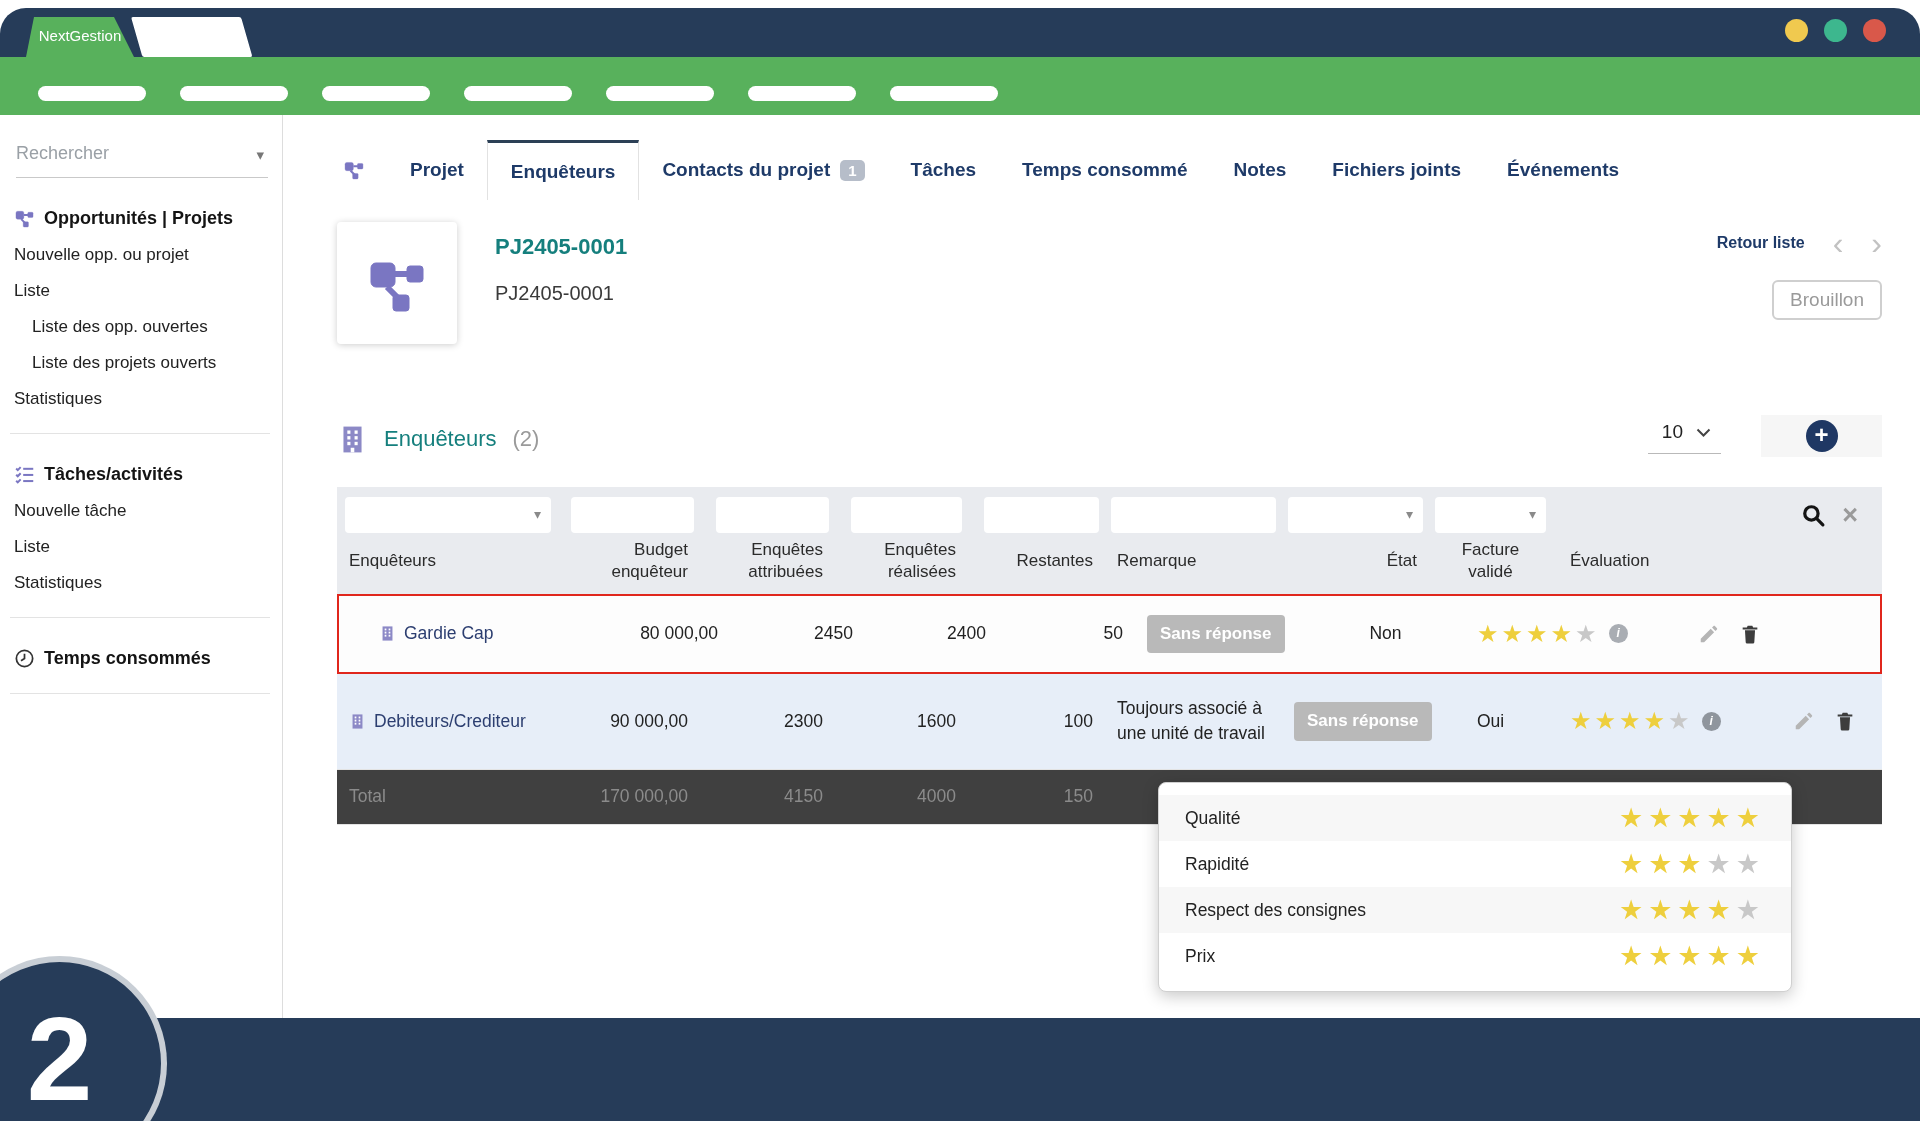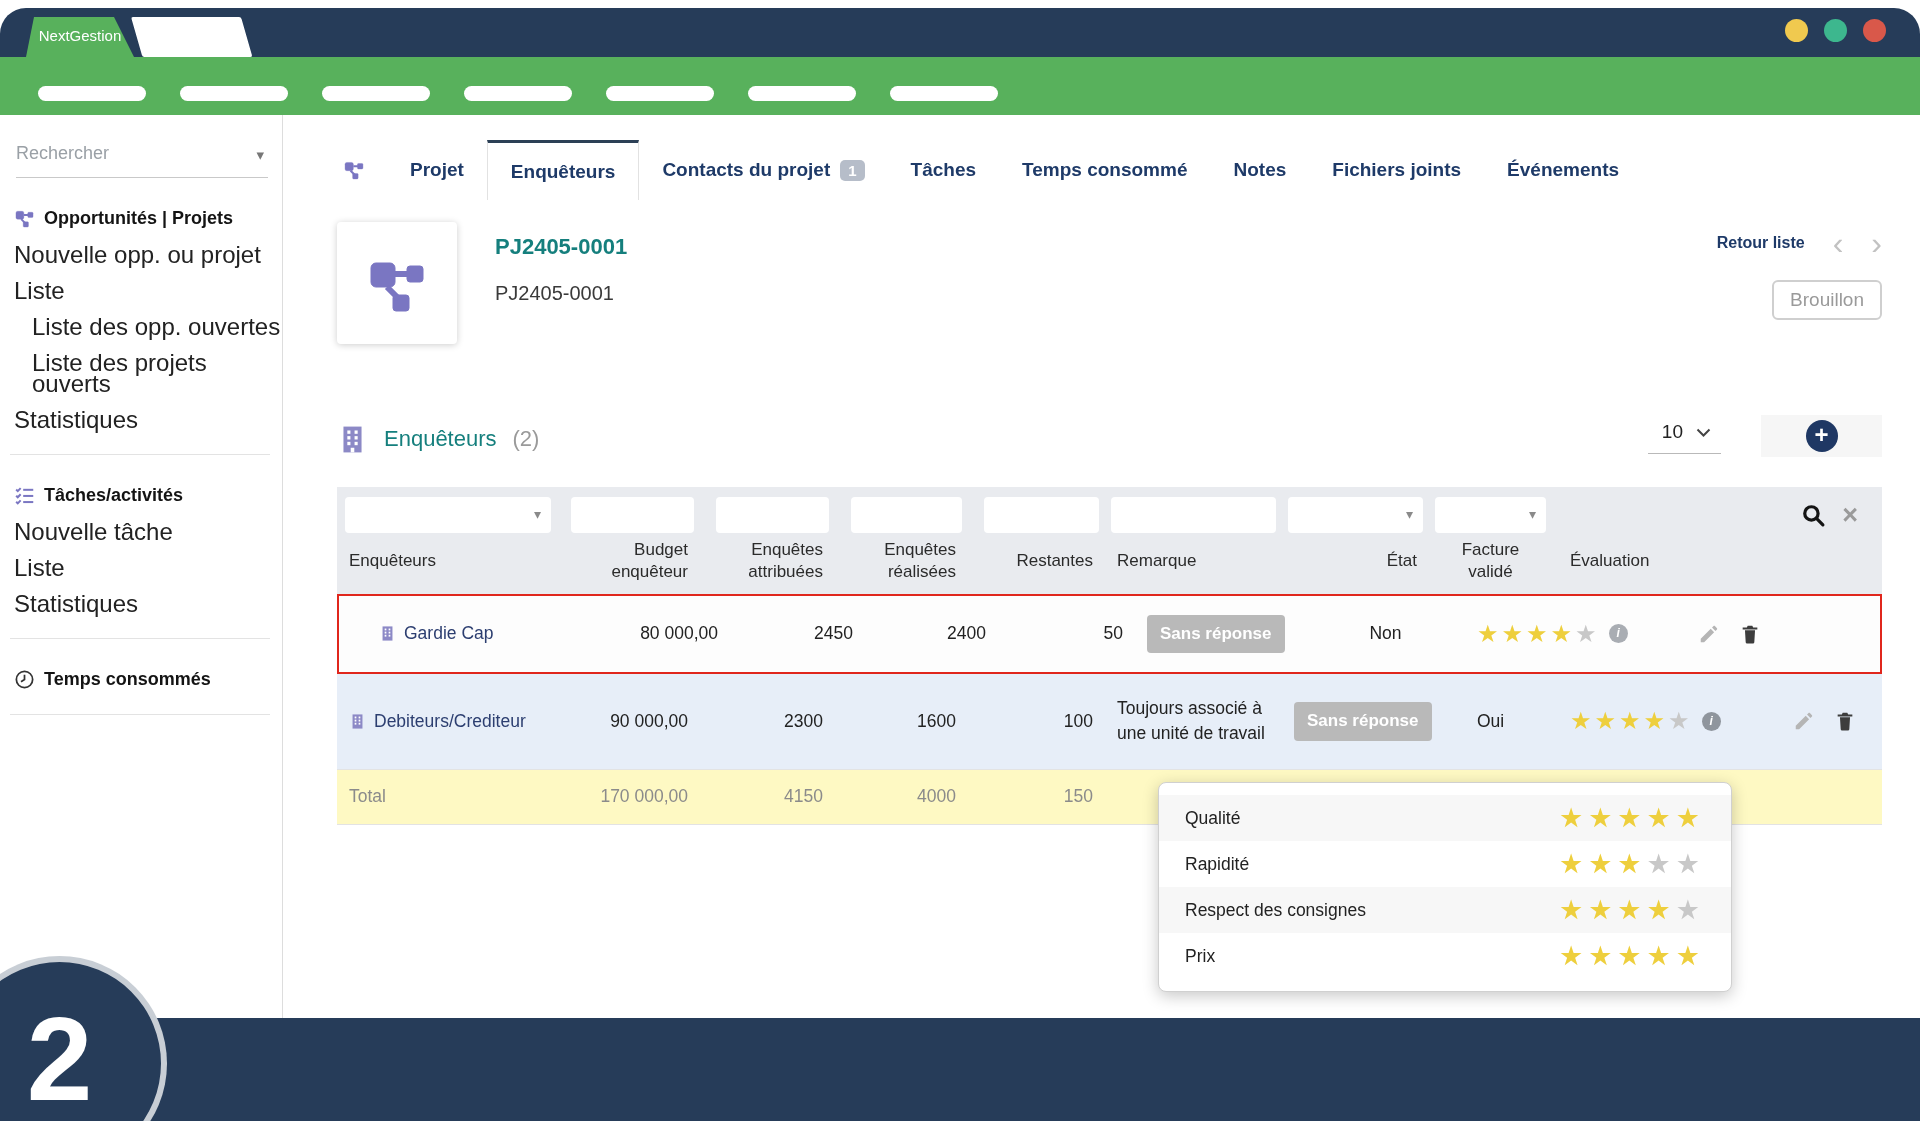--- a/index.html
+++ b/index.html
@@ -28,21 +28,21 @@
   .sidebar { width:283px; border-right:1px solid #ddd; flex-shrink:0; }
   .main { flex:1; padding:25px 38px 0 54px; position:relative; }
 
   
   .search { margin:28px 14px 0 16px; position:relative; border-bottom:1px solid #c9c9c9;
             padding-bottom:13px; color:#9aa0a6; font-size:18px; cursor:pointer; }
   .search .caret { position:absolute; right:4px; top:3px; color:#777; font-size:15px; }
   .section-title { display:flex; align-items:center; gap:9px; font-size:18px; font-weight:bold;
                    color:#141414; margin:30px 0 0 14px; cursor:pointer; }
   .section-title:first-of-type { margin-top:34px; }
-  .side-item { font-size:24px; color:#222; margin:15px 0 0 14px; line-height:21px; cursor:pointer; }
+  .side-item { font-size:17px; color:#222; margin:15px 0 0 14px; line-height:21px; cursor:pointer; }
   .side-item.indent { margin-left:32px; }
   .sdivider { border-top:1px solid #e3e3e3; margin:24px 12px 0 10px; }
 
   
   .tabs { display:flex; align-items:center; height:60px; }
   .tab-lead-icon { margin:0 22px 0 6px; display:flex; }
   .tab { color:#1e3a68; font-size:19px; padding:0 23px; height:100%; display:flex;
          align-items:center; gap:10px; cursor:pointer;font-weight:bold; }
   .tab.active { border:1px solid #e2e2e2; border-top:3px solid #2c4056; border-bottom:none;
                 background:#fff; }
@@ -107,25 +107,25 @@
   .eval-cell { display:flex; align-items:center; gap:9px; padding-left:18px; }
   .stars { font-size:24px; letter-spacing:3px; line-height:24px; }
   .stars .f { color:#eecf3d; }
   .stars .e { color:#c8c8c8; }
   .info-dot { width:19px; height:19px; border-radius:50%; background:#a9adb3; color:#fff;
               font-size:12px; font-weight:bold; display:inline-flex; align-items:center;
               justify-content:center; font-style:italic; cursor:pointer; flex-shrink:0; }
   .actions-cell { display:flex; justify-content:flex-end; gap:19px; padding-right:26px; }
   .icon-btn { cursor:pointer; display:flex; }
   .total-row { display:grid; grid-template-columns:var(--cols); align-items:center; height:56px;
-               background:#fef9c3; border-top:1px solid #e3e3e3; border-bottom:1px solid #e3e3e3;
+               background:#404040; border-top:1px solid #e3e3e3; border-bottom:1px solid #e3e3e3;
                color:#8b8b8b; font-size:17.5px; }
 
   
-  .rating-pop { position:absolute; left:1158px; top:774px; width:574px; background:#fff;
+  .rating-pop { position:absolute; left:1158px; top:774px; width:634px; background:#fff;
                 border:1px solid #d0d0d0; border-radius:8px; box-shadow:0 4px 16px rgba(0,0,0,.22);
                 padding:12px 0; z-index:5; }
   .tip-row { display:flex; align-items:center; justify-content:space-between; height:46px;
              padding:0 26px; font-size:17.5px; color:#222; }
   .tip-row.shade { background:#f7f7f7; }
   .tip-row .stars { font-size:27px; letter-spacing:5px; }
 
   
   .footer { position:absolute; left:0; right:0; bottom:0; height:103px; background:#263c59; z-index:2; }
   .step-circle { position:absolute; left:-48px; top:948px; width:215px; height:215px;

